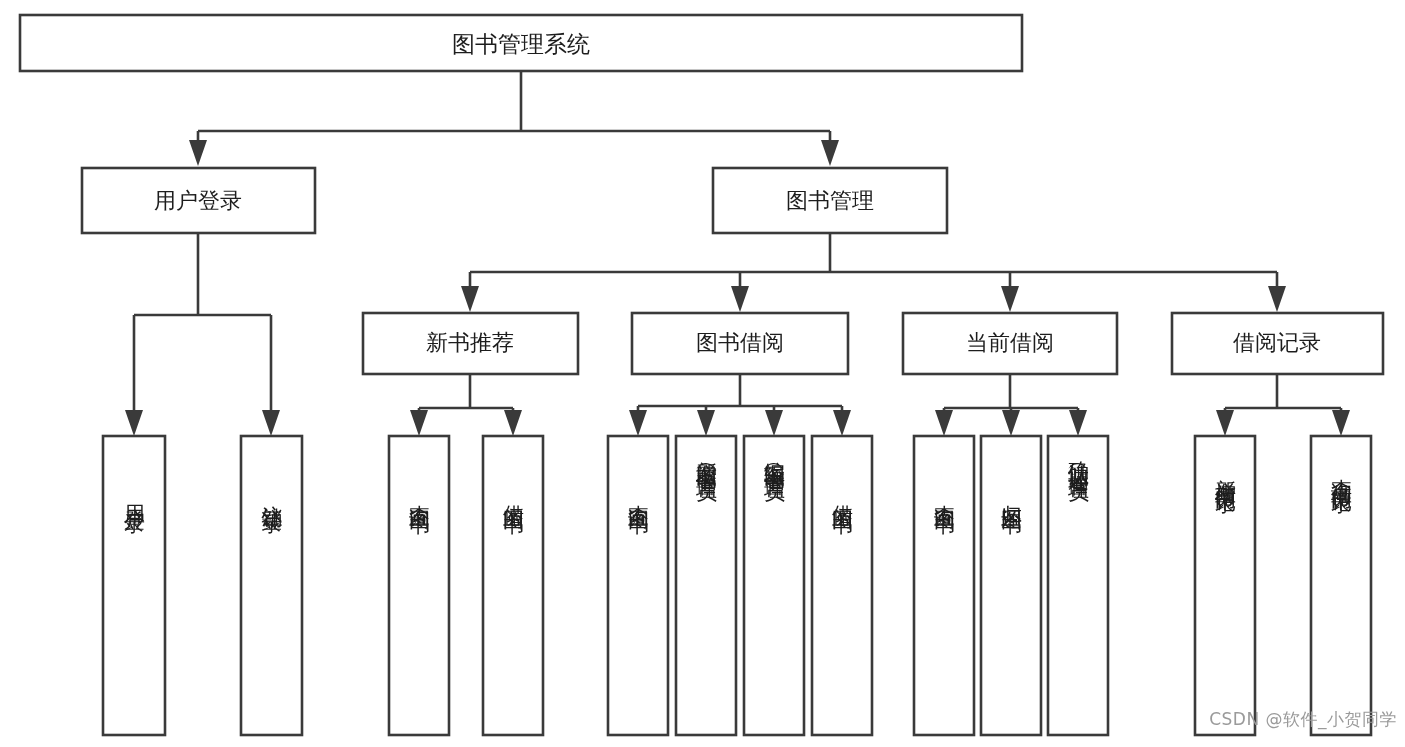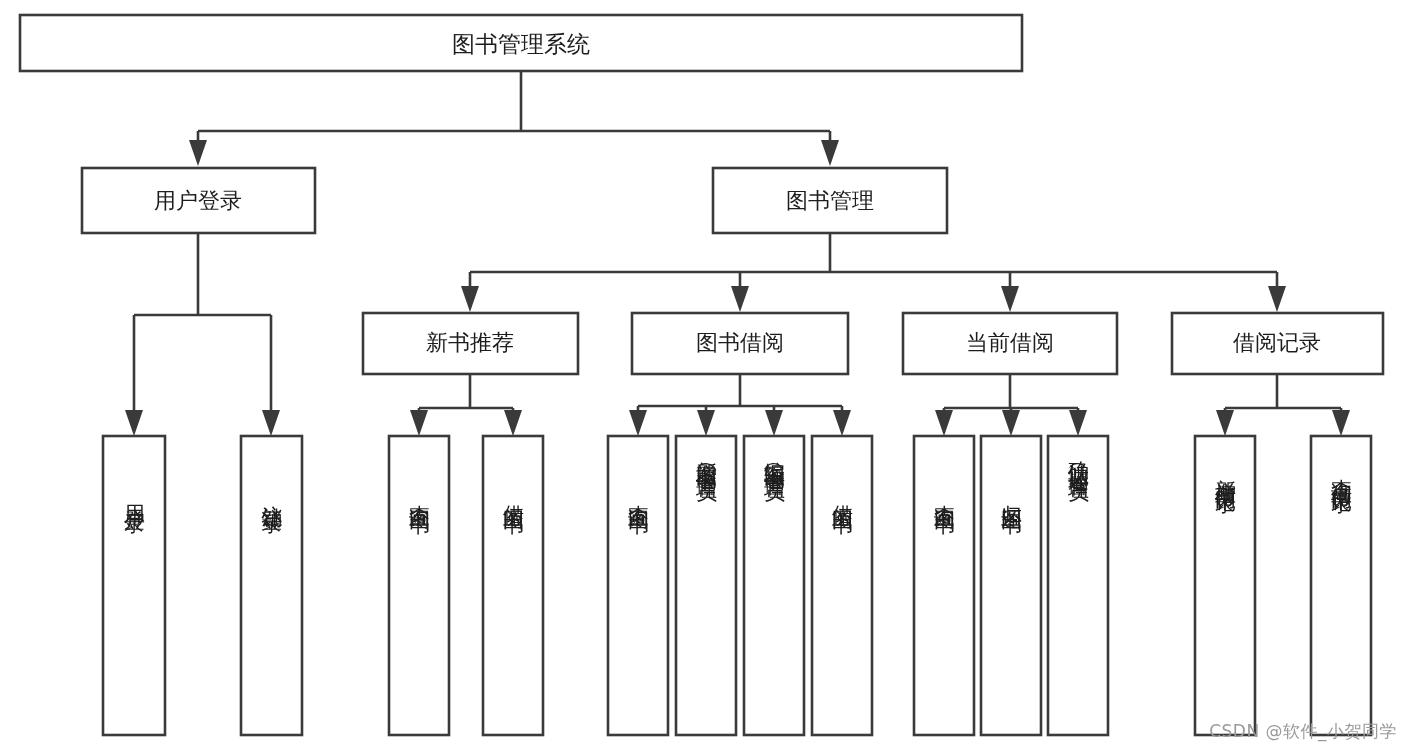--- a/index.html
+++ b/index.html
@@ -67,21 +67,21 @@
     font-family: "DejaVu Sans", "Liberation Sans", sans-serif;
     font-size: 21px;
     line-height: 1;
     letter-spacing: 3px;
     color: #1d1d1d;
     white-space: nowrap;
   }
   .watermark {
     position: absolute;
     right: 8px;
-    bottom: 4px;
+    bottom: 16px;
     font-family: "DejaVu Sans", "Liberation Sans", sans-serif;
     font-size: 17px;
     color: #9a9a9a;
     letter-spacing: 0.5px;
     white-space: nowrap;
   }
 </style>
 </head>
 <body>
 

